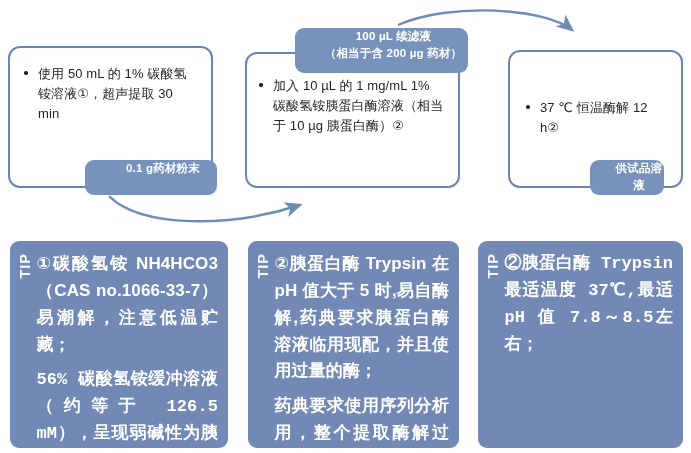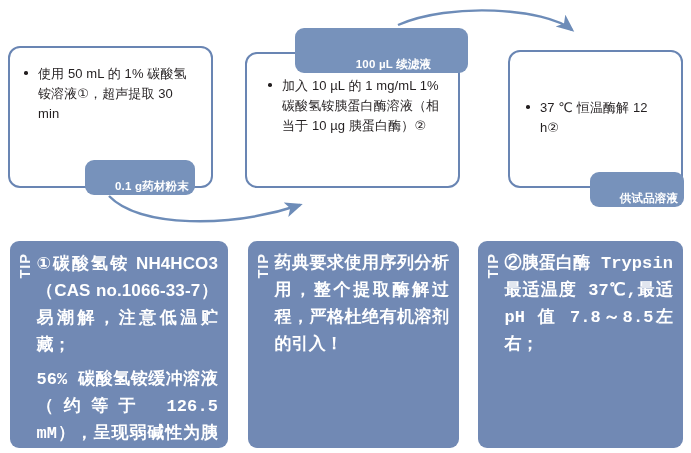--- a/index.html
+++ b/index.html
@@ -54,47 +54,47 @@
     width: 3.5px;
     height: 3.5px;
     border-radius: 50%;
     background: #231f20;
   }
 
   #box-1 { left: 8px;  top: 46px; width: 205px; height: 142px; }
   #box-1 .inner { padding: 16px 14px 0 12px; }
 
   #box-2 { left: 245px; top: 52px; width: 215px; height: 136px; }
-  #box-2 .inner { padding: 22px 12px 0 10px; margin-left: 9px; }
+  #box-2 .inner { padding: 22px 12px 0 10px; }
 
   #box-3 { left: 508px; top: 50px; width: 175px; height: 138px; }
   #box-3 .inner { padding: 46px 12px 0 14px; }
   #box-3 .bullets li { margin-bottom: 12px; }
 
   
   .badge {
     position: absolute;
     box-sizing: border-box;
     background: #7792bb;
     border-radius: 9px;
     color: #ffffff;
     font-weight: bold;
     font-size: 11.5px;
     display: flex;
-    align-items: flex-end;
+    align-items: flex-start;
     justify-content: center;
     text-align: center;
     line-height: 1.45;
     z-index: 5;
     letter-spacing: 0.2px;
     padding-left: 24px;
   }
-  #badge-powder  { left: 85px;  top: 160px; width: 110px; height: 35px; }
+  #badge-powder  { left: 85px;  top: 160px; width: 132px; height: 35px; }
   #badge-filtrate{ left: 295px; top: 28px;  width: 173px; height: 45px; }
-  #badge-sample  { left: 590px; top: 172px; width: 94px;  height: 35px; }
+  #badge-sample  { left: 590px; top: 160px; width: 74px;  height: 35px; }
 
   
   #arrows {
     position: absolute;
     left: 0; top: 0;
     width: 691px;
     height: 453px;
     z-index: 2;
     pointer-events: none;
   }
@@ -170,20 +170,21 @@
   <div class="flow-box" id="box-2">
     <div class="inner">
       <ul class="bullets">
         <li>加入 10 µL 的 1 mg/mL  1% 碳酸氢铵胰蛋白酶溶液（相当于  10  µg  胰蛋白酶）②</li>
       </ul>
     </div>
   </div>
   <div class="badge" id="badge-filtrate">
     <div>
       <div>100 µL 续滤液</div>
+      <div>（相当于含 200 µg 药材）</div>
     </div>
   </div>
 
   <div class="flow-box" id="box-3">
     <div class="inner">
       <ul class="bullets">
         <li>37 ℃ 恒温酶解 12 h②</li>
       </ul>
     </div>
   </div>
@@ -193,20 +194,21 @@
     <div class="tip-label">TIP</div>
     <div class="tip-body">
       <p>①碳酸氢铵  NH4HCO3（CAS no.1066-33-7）易潮解，注意低温贮藏；</p>
       <p>56%  碳酸氢铵缓冲溶液（约等于 126.5 mM），呈现弱碱性为胰蛋白酶酶解提供适宜的 pH 条件。</p>
     </div>
   </div>
 
   <div class="tip" id="tip-2">
     <div class="tip-label">TIP</div>
     <div class="tip-body">
+      <p>②胰蛋白酶 Trypsin 在 pH 值大于 5 时,易自酶解,药典要求胰蛋白酶溶液临用现配，并且使用过量的酶；</p>
       <p>药典要求使用序列分析用，整个提取酶解过程，严格杜绝有机溶剂的引入！</p>
     </div>
   </div>
 
   <div class="tip" id="tip-3">
     <div class="tip-label">TIP</div>
     <div class="tip-body">
       <p>②胰蛋白酶  Trypsin  最适温度 37℃,最适  pH  值  7.8～8.5左右；</p>
     </div>
   </div>

